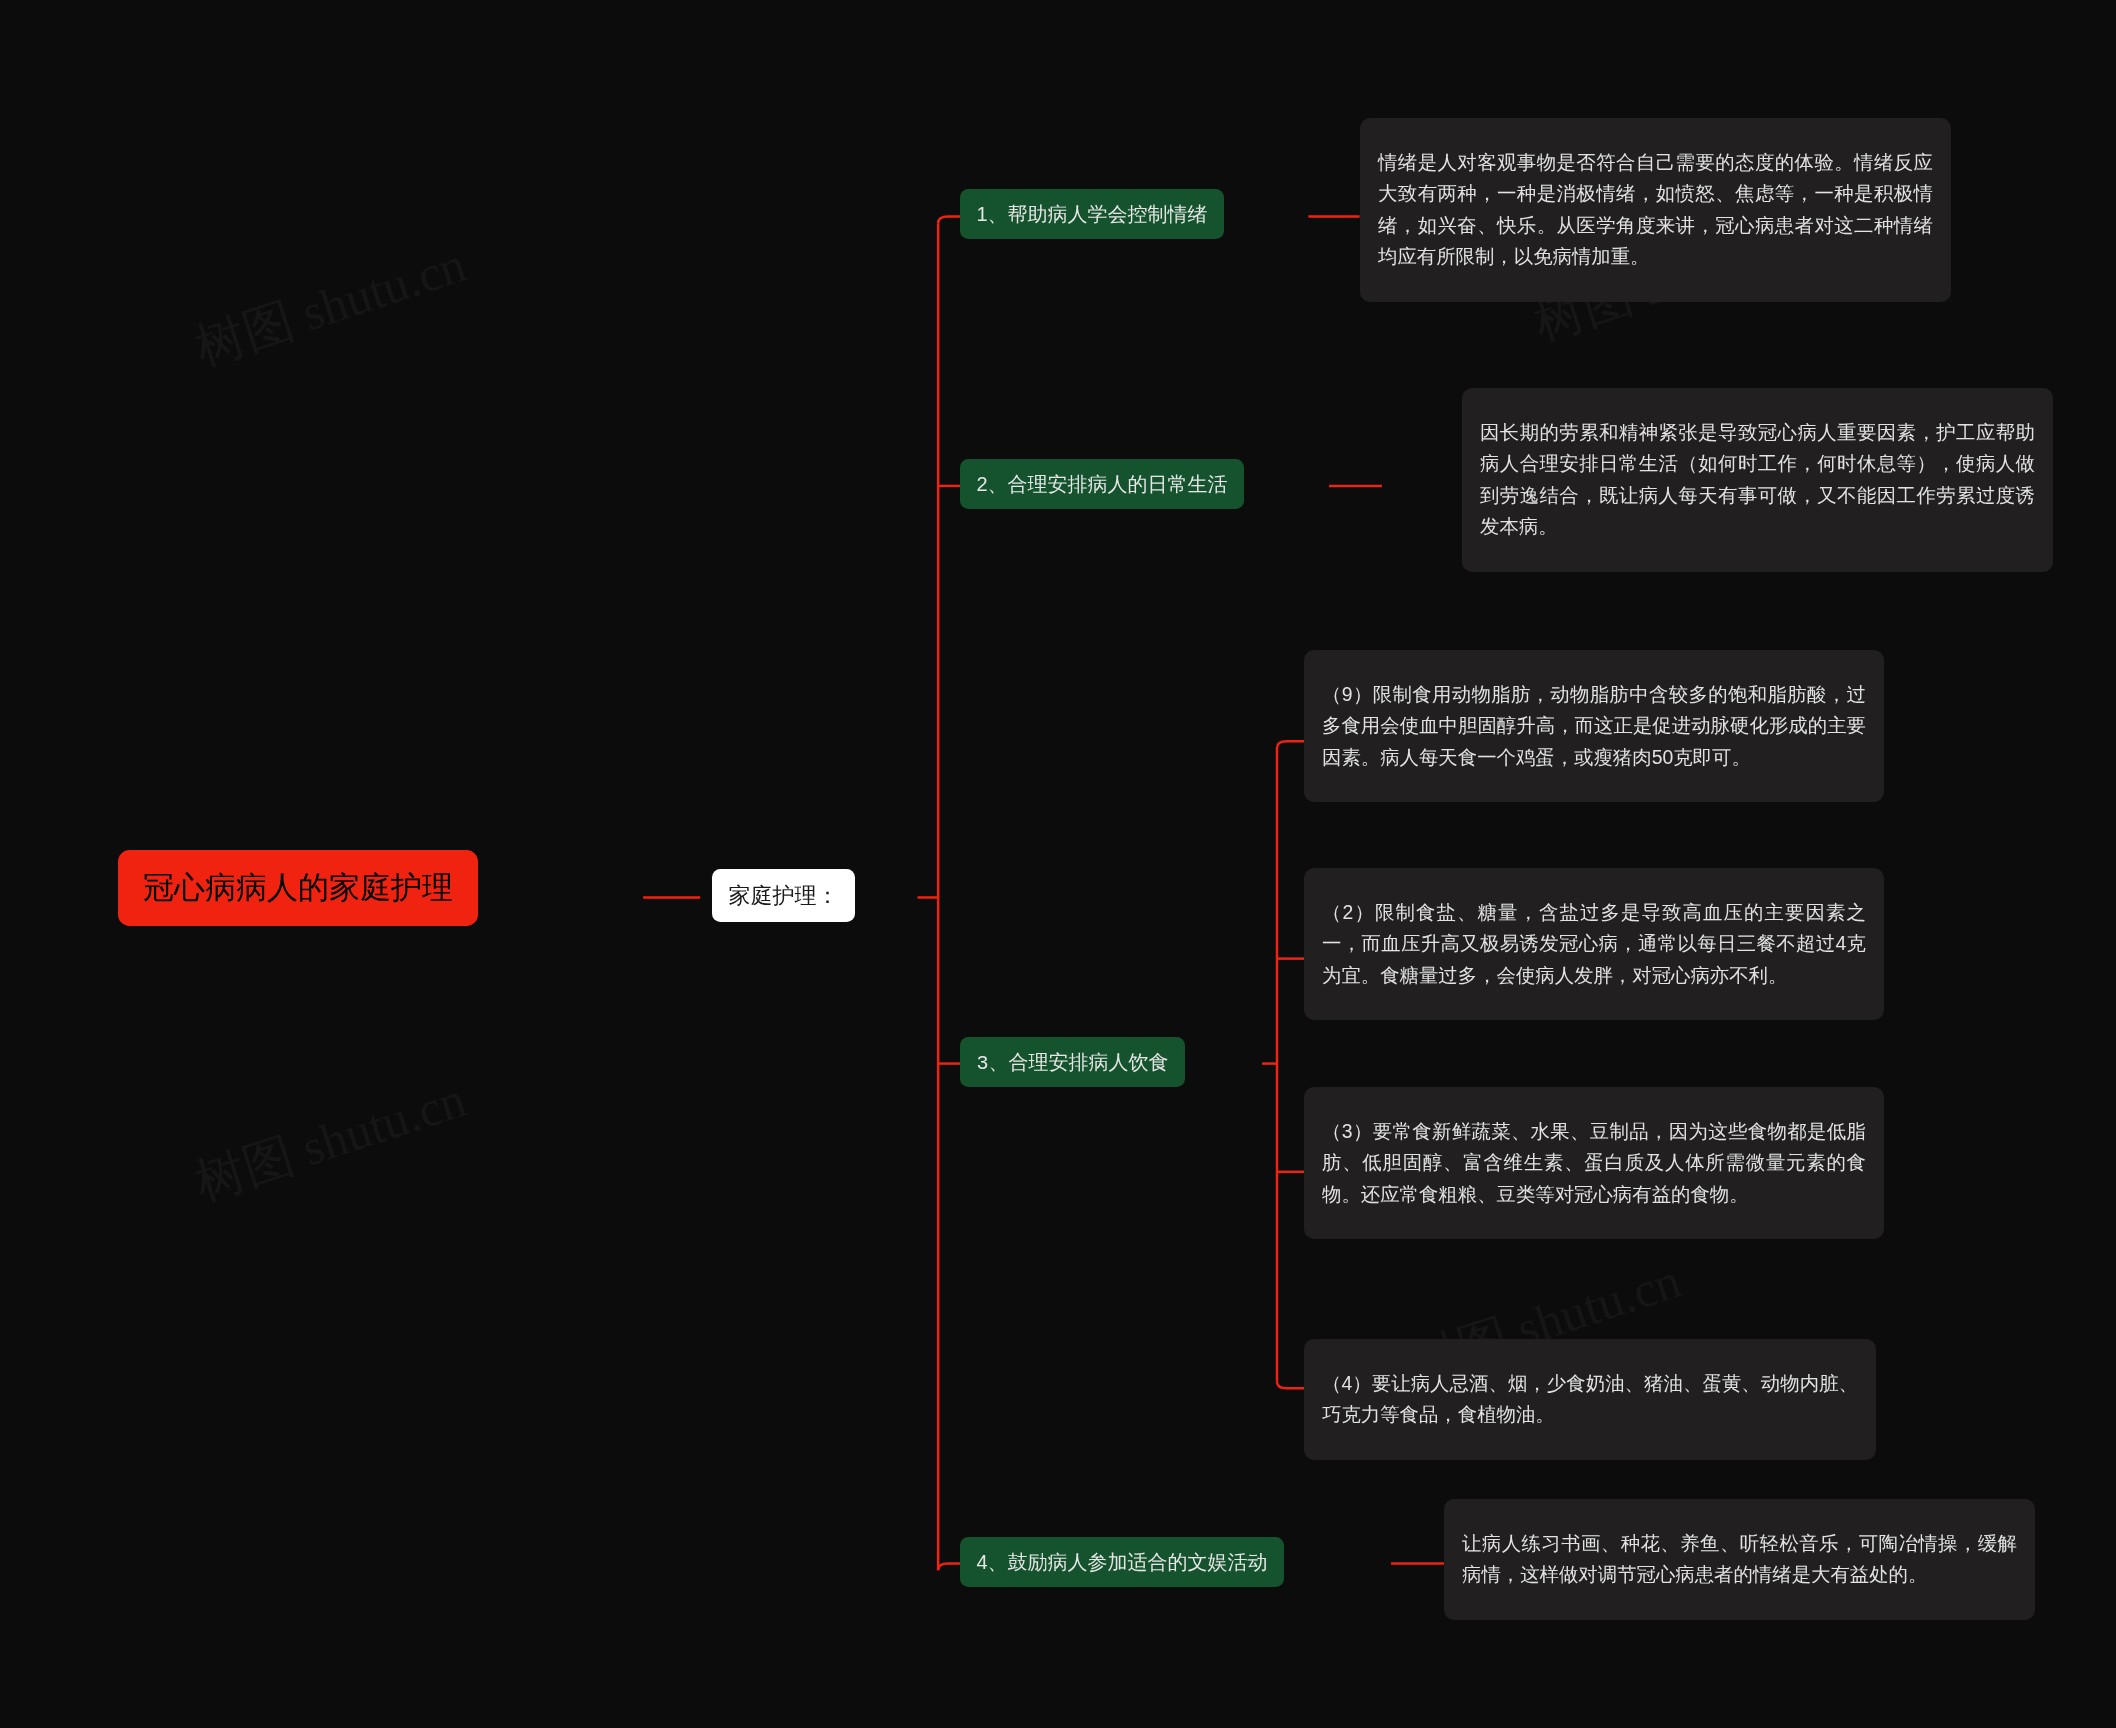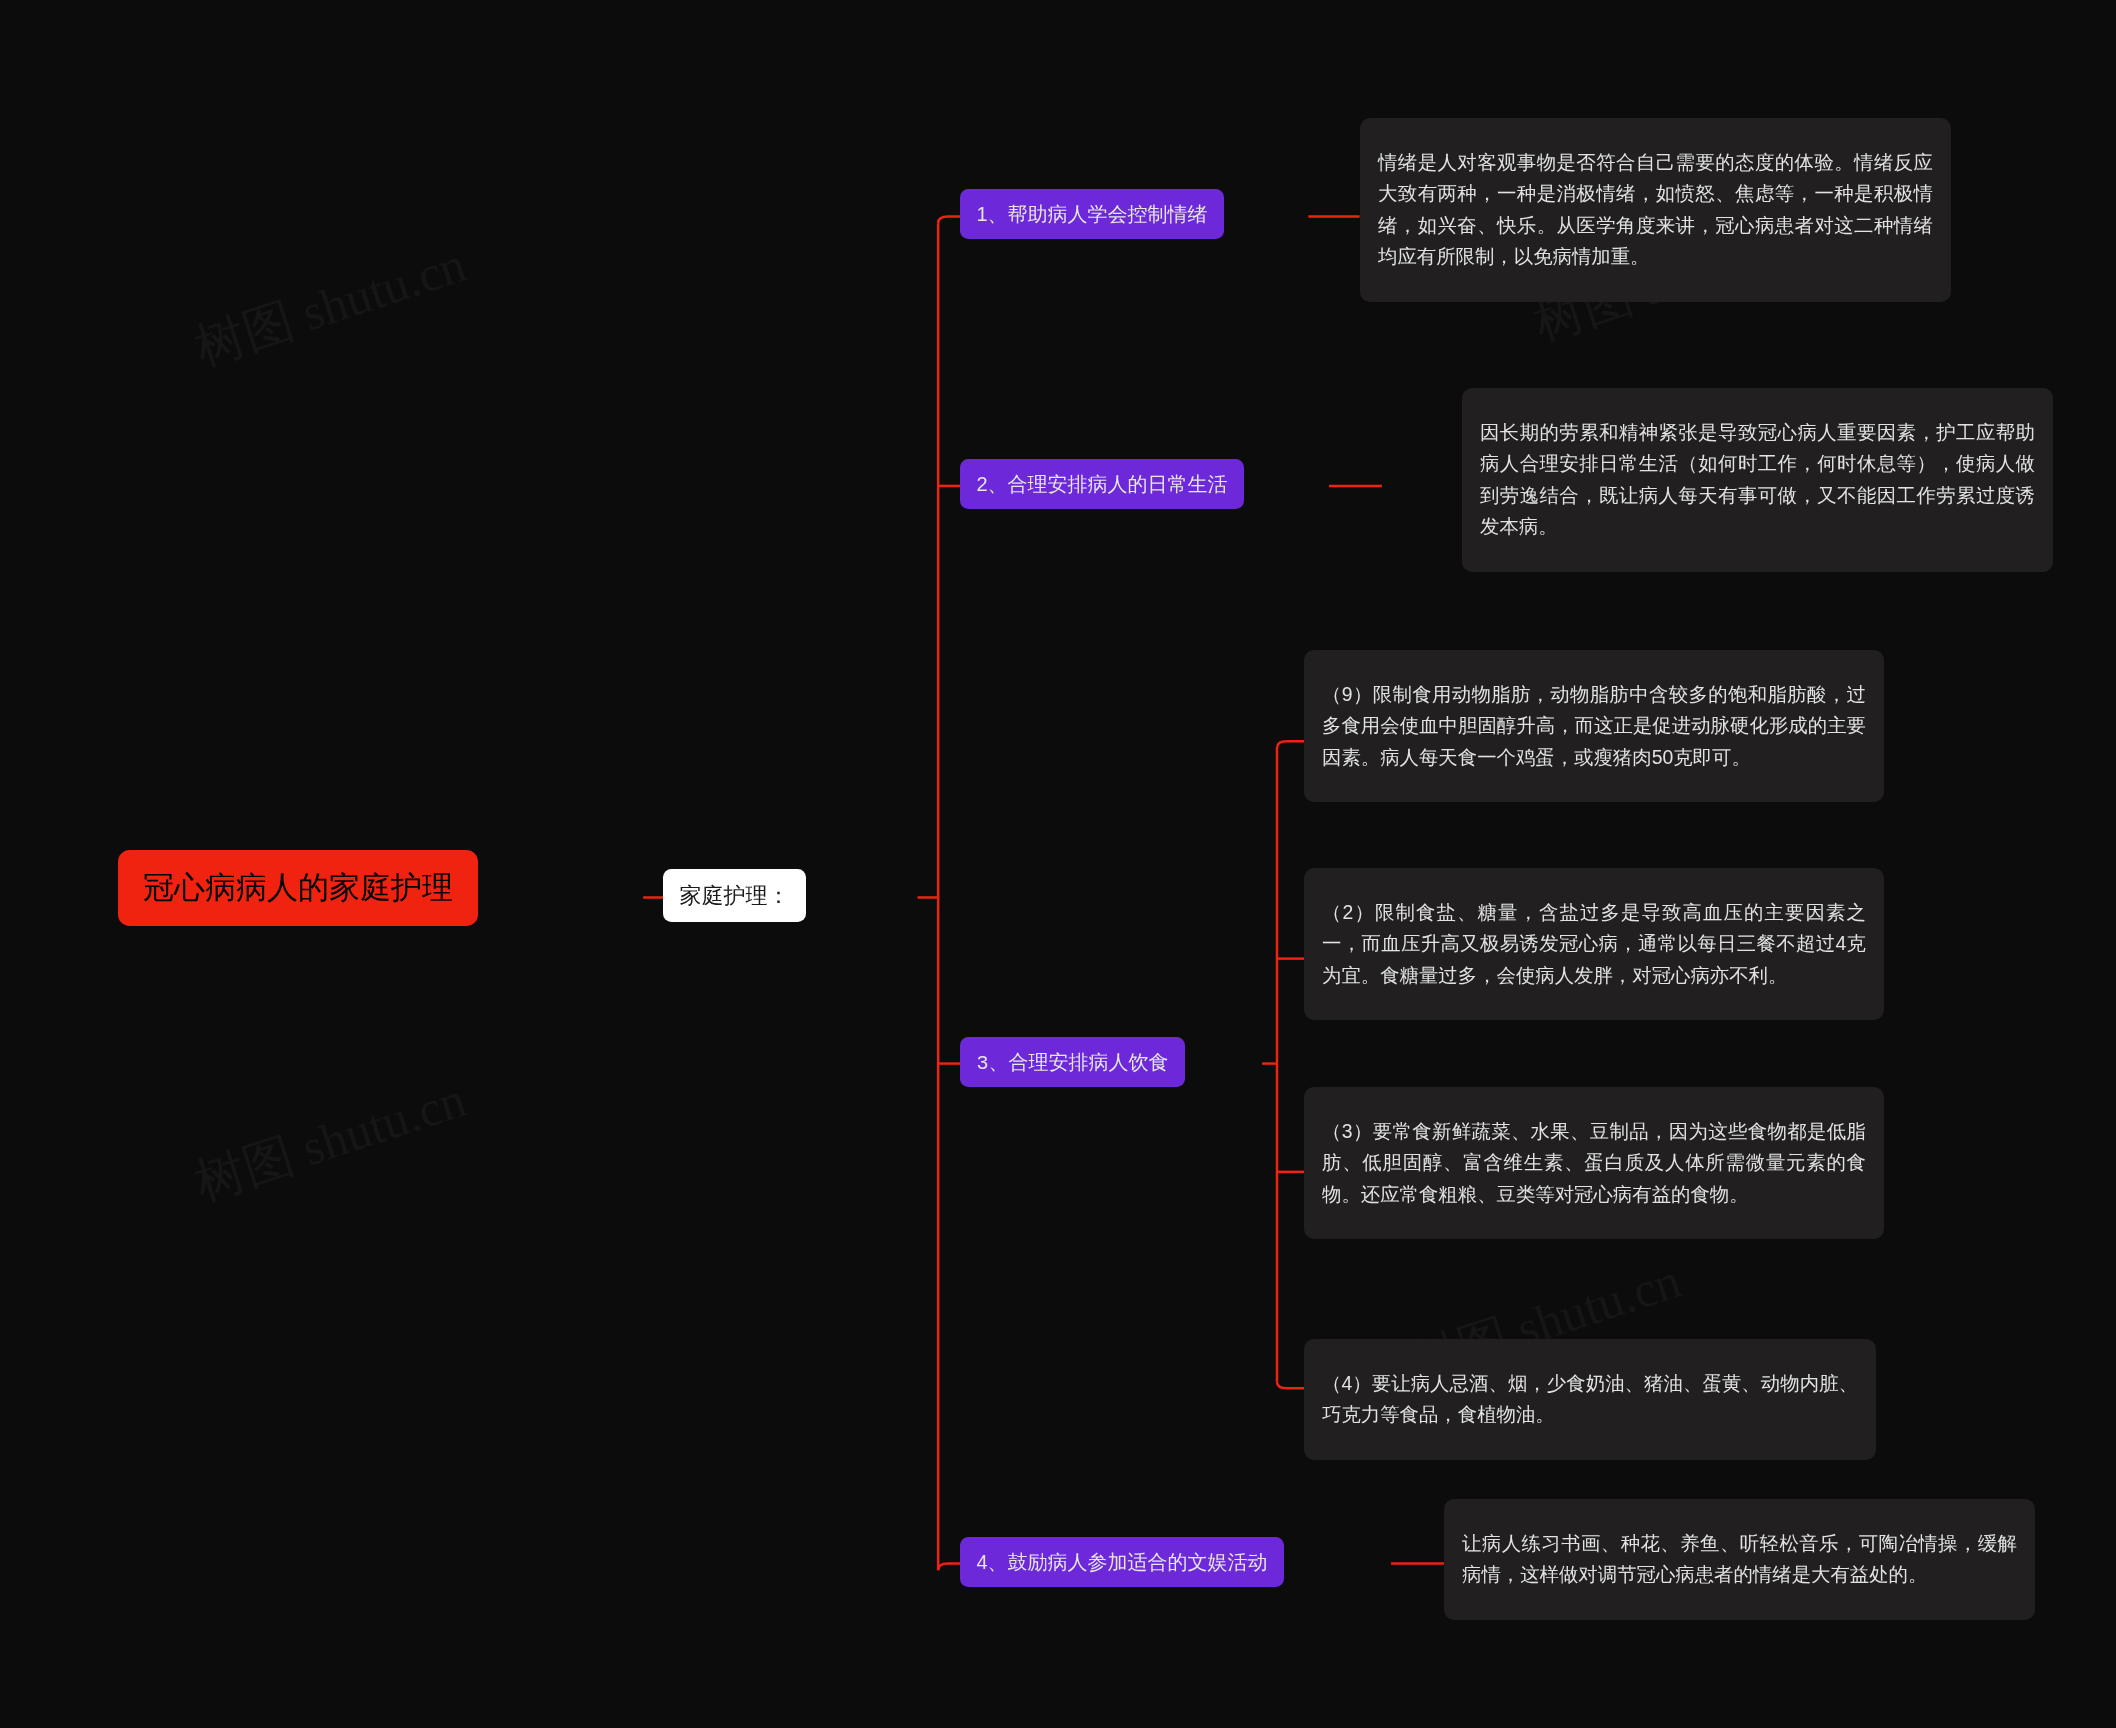--- a/index.html
+++ b/index.html
@@ -58,21 +58,21 @@
   .lvl1 {
     background: #ffffff;
     border-radius: 8.3px;
     color: #1a1a1a;
     font-size: 22px;
     padding: 11.6px 16.5px;
     white-space: nowrap;
   }
   
   .lvl2 {
-    background: #6d28d9;
+    background: #14532d;
     border-radius: 8.3px;
     color: #e6e6e6;
     font-size: 20px;
     padding: 11.6px 16.5px;
     white-space: nowrap;
   }
   
   .leaf {
     background: #211f1f;
     border-radius: 10px;
@@ -120,21 +120,21 @@
       <path d="M1545,905 L1545,1672"></path>
       <path d="M1545,905 Q1545,897 1557,897 L1578,897"></path>
       <path d="M1545,1160 L1578,1160"></path>
       <path d="M1545,1418 L1578,1418"></path>
       <path d="M1545,1672 Q1545,1680 1557,1680 L1578,1680"></path>
     </g>
   </svg>
 
   <div class="node root" style="left:118px; top:850px;">冠心病病人的家庭护理</div>
 
-  <div class="node lvl1" style="left:663px; top:869px;">家庭护理：</div>
+  <div class="node lvl1" style="left:712px; top:869px;">家庭护理：</div>
 
   <div class="node lvl2" style="left:960px; top:189px;">1、帮助病人学会控制情绪</div>
   <div class="node leaf" style="left:1360px; top:118px; width:591px;">情绪是人对客观事物是否符合自己需要的态度的体验。情绪反应大致有两种，一种是消极情绪，如愤怒、焦虑等，一种是积极情绪，如兴奋、快乐。从医学角度来讲，冠心病患者对这二种情绪均应有所限制，以免病情加重。</div>
 
   <div class="node lvl2" style="left:960px; top:459px;">2、合理安排病人的日常生活</div>
   <div class="node leaf" style="left:1462px; top:388px; width:591px;">因长期的劳累和精神紧张是导致冠心病人重要因素，护工应帮助病人合理安排日常生活（如何时工作，何时休息等），使病人做到劳逸结合，既让病人每天有事可做，又不能因工作劳累过度诱发本病。</div>
 
   <div class="node lvl2" style="left:960px; top:1037px;font-family:Liberation Mono, monospace;">3、合理安排病人饮食</div>
   <div class="node leaf" style="left:1304px; top:650px; width:580px;">（9）限制食用动物脂肪，动物脂肪中含较多的饱和脂肪酸，过多食用会使血中胆固醇升高，而这正是促进动脉硬化形成的主要因素。病人每天食一个鸡蛋，或瘦猪肉50克即可。</div>
   <div class="node leaf" style="left:1304px; top:868px; width:580px;">（2）限制食盐、糖量，含盐过多是导致高血压的主要因素之一，而血压升高又极易诱发冠心病，通常以每日三餐不超过4克为宜。食糖量过多，会使病人发胖，对冠心病亦不利。</div>

